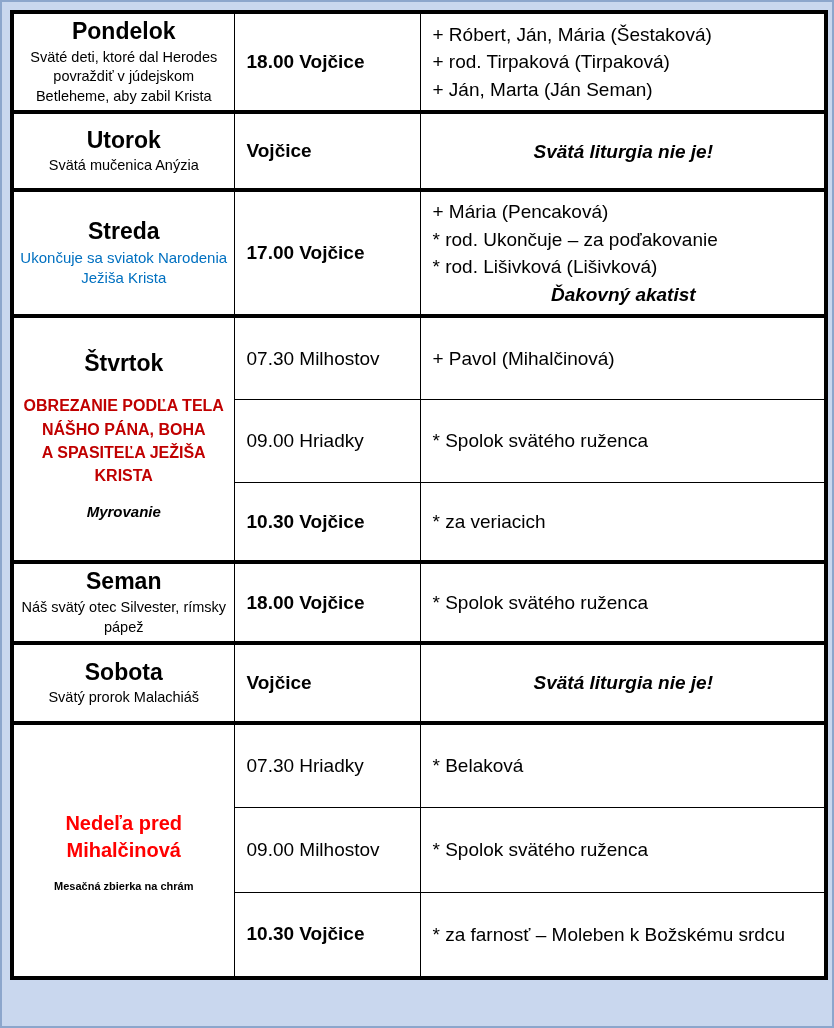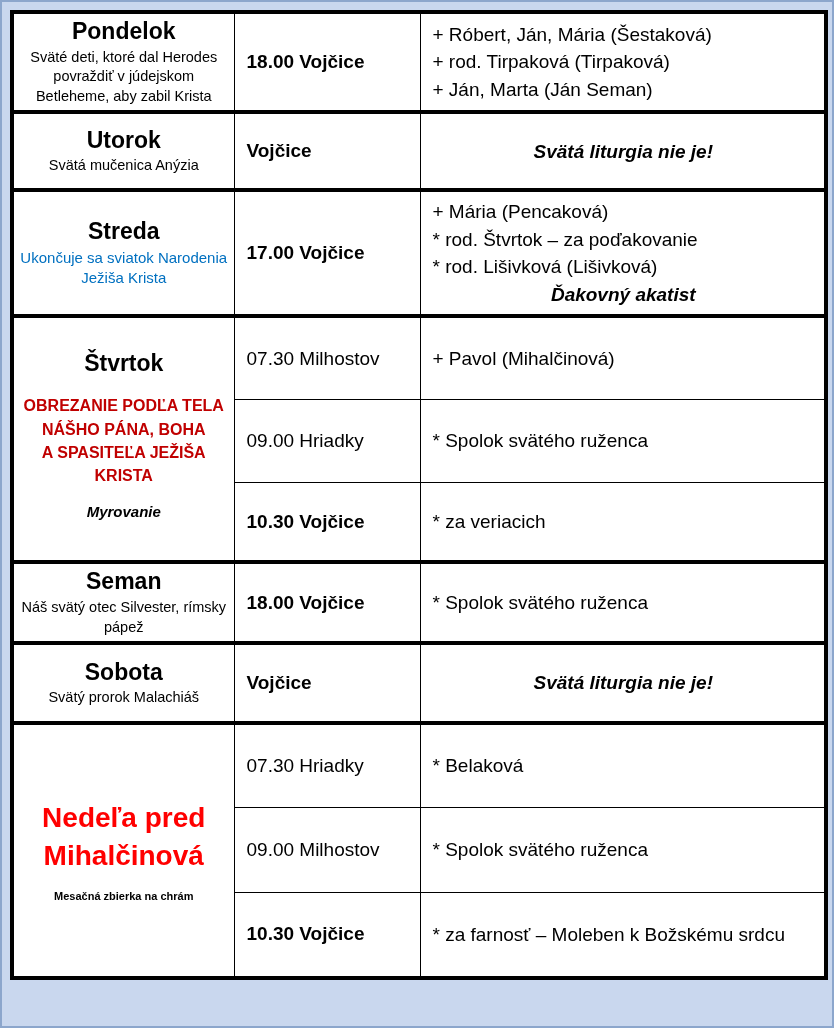--- a/index.html
+++ b/index.html
@@ -90,21 +90,21 @@
   .sunday-stack {
     display: flex;
     flex-direction: column;
     justify-content: center;
     align-items: center;
     gap: 16px;
   }
   .sunday-title {
     color: var(--red_bright, #ff0000);
     font-weight: bold;
-    font-size: 28px;
+    font-size: 20px;
     line-height: 1.35;
   }
   .sunday-note {
     font-weight: bold;
     font-size: 11px;
   }
 
   td.time {
     font-size: 19px;
     padding-left: 12px;
@@ -166,21 +166,21 @@
       </tr>
 
       <tr class="block-start h-str">
         <td class="day">
           <div class="day-title">Streda</div>
           <div class="day-note blue">Ukončuje sa sviatok Narodenia Ježiša Krista</div>
         </td>
         <td class="time bold">17.00 Vojčice</td>
         <td class="intent">
           <div class="intent-line">+ Mária (Pencaková)</div>
-          <div class="intent-line">* rod. Štvrtok – za poďakovanie</div>
+          <div class="intent-line">* rod. Ukončuje – za poďakovanie</div>
           <div class="intent-line">* rod. Lišivková (Lišivková)</div>
           <div class="intent-line center-note">Ďakovný akatist</div>
         </td>
       </tr>
 
       <tr class="block-start h-st1">
         <td class="day day-span" rowspan="3">
           <div class="span-stack">
             <div class="day-title">Štvrtok</div>
             <div class="feast-red">

